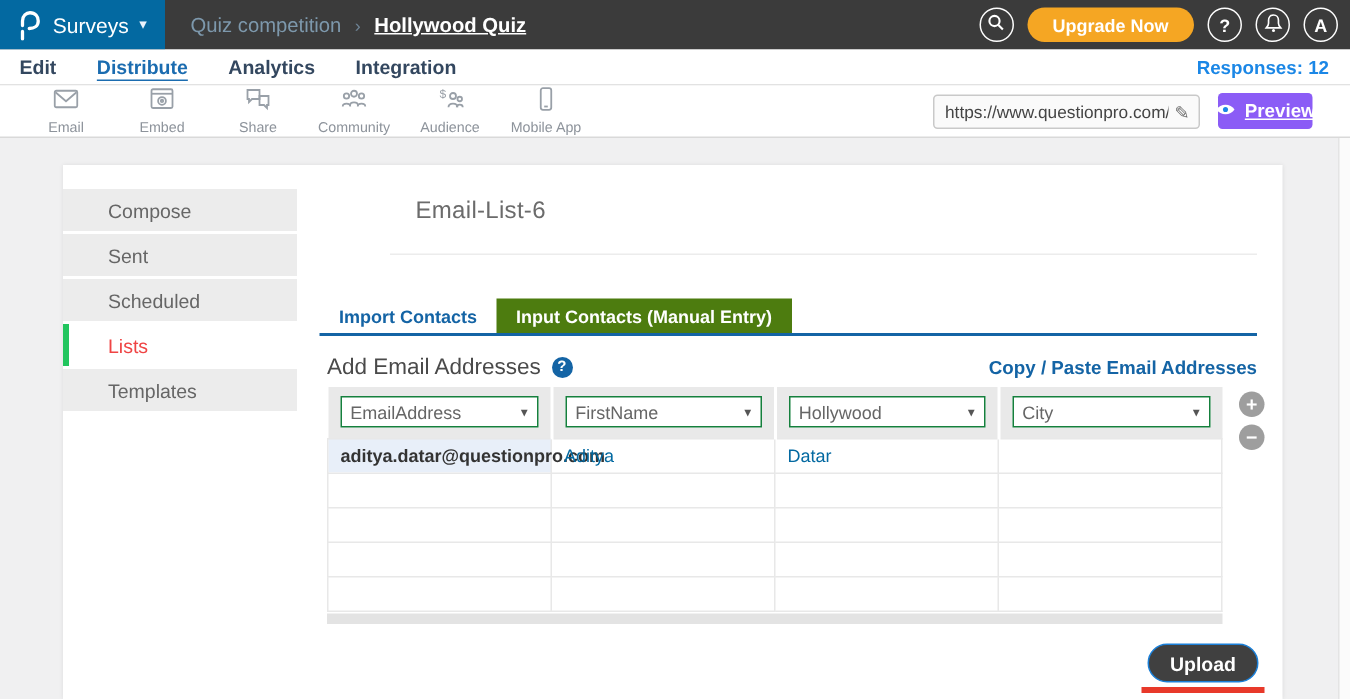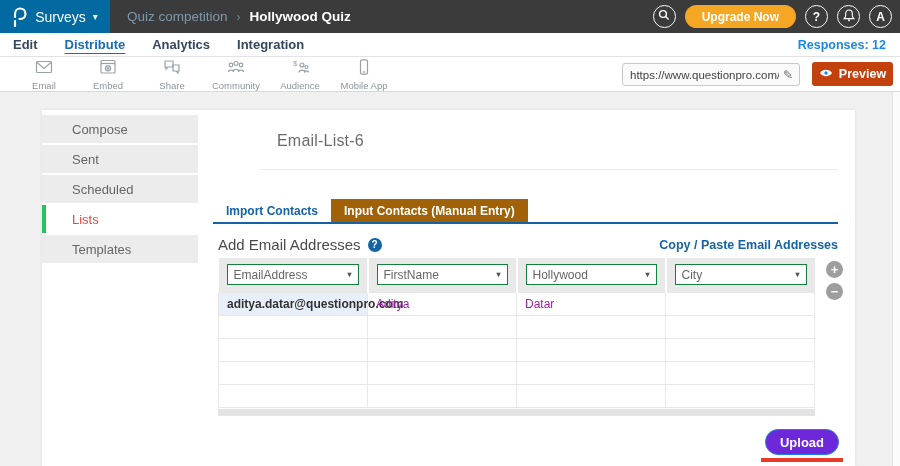--- a/index.html
+++ b/index.html
@@ -8,84 +8,84 @@
 
   
   .topbar { position:absolute; left:0; top:0; width:900px; height:33px; background:#3b3b3b; display:flex; align-items:center; }
   .logo-block { width:110px; height:33px; background:#0369a1; display:flex; align-items:center; justify-content:center; gap:7px; cursor:pointer; }
   .logo-block svg { display:block; }
   .product-label { color:#fff; font-size:14px; }
   .caret { color:#eaf3fc; font-size:10px; line-height:1; }
   .breadcrumb { display:flex; align-items:center; gap:9px; margin-left:17px; font-size:13.5px; }
   .crumb-parent { color:#7d98ac; cursor:pointer; }
   .crumb-sep { color:#6f8496; font-size:12px; }
-  .crumb-current { color:#ffffff; font-weight:600; }
+  .crumb-current { color:#ffffff; font-weight:600;text-decoration:underline; }
   .top-right { position:absolute; right:8px; top:0; height:33px; display:flex; align-items:center; gap:9px; }
   .circle-btn { width:23px; height:23px; border:1.6px solid #fdfdfd; border-radius:50%; display:flex; align-items:center; justify-content:center; color:#fff; font-size:12px; font-weight:700; cursor:pointer; background:transparent; }
   .upgrade-btn { background:#f5a623; color:#fff; font-size:12px; font-weight:700; border:none; border-radius:13px; height:23px; padding:0 17px; cursor:pointer; }
 
   
   .subnav { position:absolute; left:0; top:33px; width:900px; height:24px; background:#fff; border-bottom:1px solid #e2e2e2; display:flex; align-items:center; padding-left:13px; gap:27px; }
   .nav-link { font-size:13px; font-weight:600; color:#33475f; cursor:pointer; }
   .nav-link.active { color:#1b6cb0; text-decoration:underline; text-underline-offset:4px; text-decoration-thickness:1px; }
   .responses { position:absolute; right:14px; font-size:12.5px; font-weight:600; color:#1b87e6; cursor:pointer;padding-left:17px; }
 
   
   .toolbar { position:absolute; left:0; top:57px; width:900px; height:35px; background:#fff; border-bottom:1px solid #d9d9d9; }
   .tool-items { display:flex; padding-left:12px; height:35px; align-items:center; }
   .tool-item { width:64px; display:flex; flex-direction:column; align-items:center; gap:1px; cursor:pointer; }
   .tool-item svg { stroke:#99a0a8; fill:none; stroke-width:1.2; }
   .tool-label { font-size:9.5px; color:#8d939b; }
   .url-box { position:absolute; left:622px; top:6px; width:178px; height:23px; background:#fafafa; border:1px solid #c9c9c9; border-radius:3px; display:flex; align-items:center; }
   .url-input { flex:1; border:none; background:transparent; font-size:11.5px; color:#444; padding:0 4px 0 7px; width:140px; font-family:"Liberation Sans", sans-serif; outline:none; }
   .url-pencil { color:#6d6d6d; font-size:12px; padding-right:6px; cursor:pointer; }
-  .preview-btn { position:absolute; left:812px; top:5px; height:24px; width:81px; background:#c2410c; border:none; border-radius:3px; color:#fff; font-size:12.5px; font-weight:600; display:flex; align-items:center; justify-content:center; gap:6px; cursor:pointer; }
+  .preview-btn { position:absolute; left:812px; top:5px; height:24px; width:63px; background:#8b5cf6; border:none; border-radius:3px; color:#fff; font-size:12.5px; font-weight:600; display:flex; align-items:center; justify-content:center; gap:6px; cursor:pointer;text-decoration:underline; }
   .preview-btn svg { fill:#fff; }
 
   
   .page-scrollbar { position:absolute; left:892px; top:92px; width:8px; height:374px; background:#fbfbfb; border-left:1px solid #e4e4e4; }
   .card { position:absolute; left:42px; top:110px; width:813px; height:356px; background:#fff; box-shadow:0 0 3px rgba(0,0,0,0.08); }
 
   
-  .side-menu { position:absolute; left:0; top:0; width:156px; height:100%; padding-top:5px;text-align:center; }
+  .side-menu { position:absolute; left:0; top:0; width:156px; height:100%; padding-top:16px;text-align:center; }
   .side-item { height:28px; margin-bottom:2px; background:#ececec; display:flex; align-items:center; padding-left:30px; font-size:13px; color:#666; cursor:pointer; }
   .side-item.active { background:#fff; border-left:4px solid #22c55e; padding-left:26px; color:#ef4444; }
 
   
   .list-title { position:absolute; left:235px; top:22px; font-size:16px; color:#6b6b6b; letter-spacing:0.2px; }
   .title-hr { position:absolute; left:218px; top:59px; width:578px; height:1px; background:#ececec; }
 
   .tabs { position:absolute; left:171px; top:89px; display:flex; align-items:flex-end; }
   .tab { font-size:12px; font-weight:700; padding:5px 13px; cursor:pointer; }
   .tab.inactive { color:#1464a5; }
-  .tab.active { background:#a16207; color:#fff; }
+  .tab.active { background:#4d7c0f; color:#fff; }
   .tab-underline { position:absolute; left:171px; top:112px; width:625px; height:2px; background:#1464a5; }
 
   .section-row { position:absolute; left:176px; top:126px; width:620px; display:flex; align-items:center; }
   .section-heading { font-size:15px; color:#4a4a4a; }
   .help-badge { width:14px; height:14px; border-radius:50%; background:#1464a5; color:#fff; font-size:10px; font-weight:700; display:inline-flex; align-items:center; justify-content:center; margin-left:7px; cursor:pointer; }
   .copy-link { margin-left:auto; font-size:12.5px; font-weight:600; color:#1464a5; cursor:pointer; }
 
   
   .table-wrap { position:absolute; left:176px; top:148px; width:597px; }
   table.grid { border-collapse:collapse; table-layout:fixed; width:597px; }
   table.grid col { width:149px; }
   th.hdr { background:#e9e9e9; height:34px; border-right:2px solid #fff; padding:0 8px; }
   th.hdr:last-child { border-right:none; }
   .select-box { background:#fff; border:1px solid #15803d; height:21px; display:flex; align-items:center; padding:0 6px; cursor:pointer; }
   .select-box .sel-label { font-size:12px; color:#666; flex:1; text-align:left; font-weight:400; }
   .select-box .sel-caret { font-size:8px; color:#555; }
-  td.cell { height:23px; border:1px solid #e8e8e8; font-size:12px; color:#a21caf; padding:0 8px; background:#fff; cursor:text; }
+  td.cell { height:23px; border:1px solid #e8e8e8; font-size:12px; color:#0369a1; padding:0 8px; background:#fff; cursor:text; }
   td.cell.email-filled { background:#e8eff9; color:#333; font-weight:700; }
   .h-scrollbar { width:597px; height:7px; background:#e3e3e3; margin-top:1px; cursor:pointer; }
 
   .row-controls { position:absolute; left:784px; top:151px; display:flex; flex-direction:column; gap:5px; }
   .round-mini { width:17px; height:17px; border-radius:50%; background:#9e9e9e; color:#fff; border:none; font-size:13px; font-weight:700; line-height:1; display:flex; align-items:center; justify-content:center; cursor:pointer; padding:0; }
 
-  .upload-btn { position:absolute; left:723px; top:319px; width:74px; height:26px; background:#6d28d9; border:1px solid #1a7fd8; border-radius:13px; color:#fff; font-size:13px; font-weight:600; cursor:pointer; }
+  .upload-btn { position:absolute; left:723px; top:319px; width:74px; height:26px; background:#404040; border:1px solid #1a7fd8; border-radius:13px; color:#fff; font-size:13px; font-weight:600; cursor:pointer; }
   .red-underline { position:absolute; left:719px; top:348px; width:82px; height:4px; background:#e8392a; }
 </style>
 </head>
 <body>
 
 <div class="topbar">
   <div class="logo-block">
     <span>
       <svg width="16" height="20" viewBox="0 0 16 20">
         <path d="M3 19 V14 M3 10 V7 C3 3.5 5.5 1.5 8 1.5 C11.5 1.5 13.5 4 13.5 7 C13.5 10.5 10.5 12 7.5 12" stroke="#ffffff" stroke-width="2.2" fill="none" stroke-linecap="round"></path>

